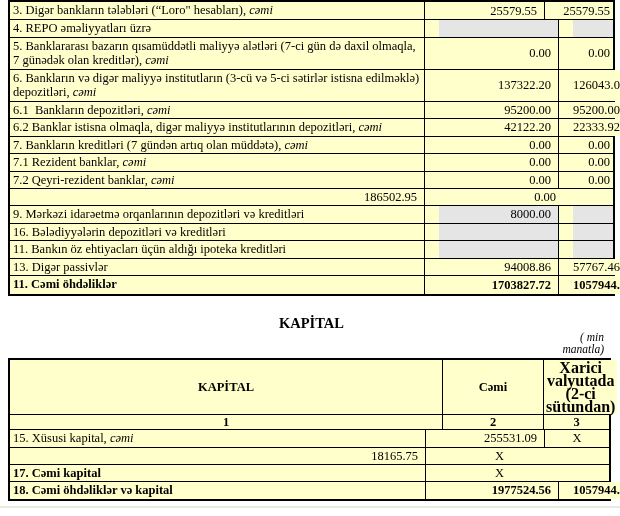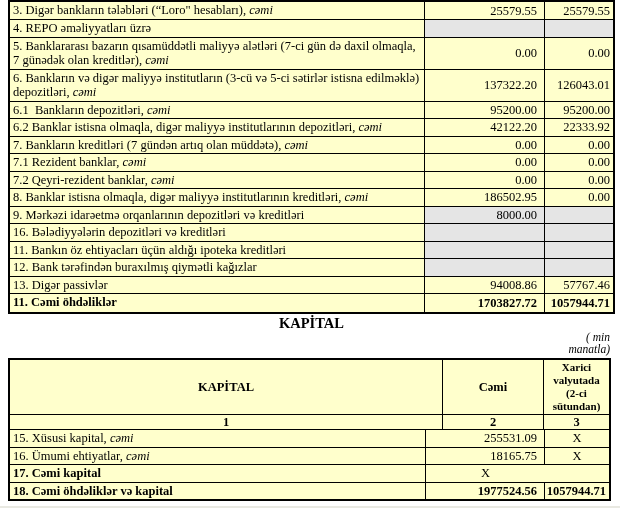--- a/index.html
+++ b/index.html
@@ -19,21 +19,21 @@
   .t-table {
     position: absolute;
     border: 2px solid #000;
     background: #000;
   }
   .t-row {
     display: grid;
     background: #FFFFCC;
     min-height: 17px;
   }
-  .t-row + .t-row { border-top: 1px solid #000; }
+  .t-row + .t-row { border-top: 1px solid #000; gap: 14px; }
   .t-row.bold { font-weight: bold; min-height: 19px; }
 
   .cell { background: #FFFFCC; }
   .lbl {
     padding: 1px 4px 1px 3px;
     line-height: 14.5px;
     border-right: 1px solid #000;
     display: block;
   }
   .val {
@@ -54,42 +54,42 @@
   
   #capital-title {
     position: absolute;
     left: 8px; top: 315px; width: 607px;
     text-align: center;
     font-weight: bold;
     font-size: 14.5px;
   }
   #unit-note {
     position: absolute;
-    top: 332px; right: 10px;
+    top: 332px; right: 16px;
     text-align: right;
     font-style: italic;
     font-size: 11.5px;
     line-height: 11.5px;
   }
 
   #cap-table { left: 8px; top: 358px; width: 603px; }
   .cap-head-row { display: grid; grid-template-columns: 433px 101px 1fr; background: #FFFFCC; }
   #cap-header { height: 54px; }
   #cap-numbers { height: 15px; border-top: 1px solid #000; }
   .hcell {
     background: #FFFFCC;
     display: flex;
     align-items: center;
     justify-content: center;
     text-align: center;
     font-weight: bold;
     line-height: 13px;
     padding: 0 2px;
   }
-  .hcell.h3 { font-size: 11px; }
+  .hcell.h3 { font-size: 16px; }
   .hc-b { border-right: 1px solid #000; }
   #cap-rows .t-row { grid-template-columns: 416px 119px 1fr; border-top: 1px solid #000; }
   #cap-rows .t-row.bold { min-height: 17px; }
 
   .it { font-style: italic; }
 
   #bottom-separator {
     position: absolute;
     left: 0; top: 506px;
     width: 620px; height: 2px;
@@ -160,50 +160,40 @@
     <div class="cell val v3">0.00</div>
   </div>
         <div class="t-row">
     <div class="cell lbl">
       <span>7.2 Qeyri-rezident banklar, </span><span class="it">cəmi</span>
     </div>
     <div class="cell val v2">0.00</div>
     <div class="cell val v3">0.00</div>
   </div>
         <div class="t-row">
-    <div class="cell lbl">
-      <span>8. Banklar istisna olmaqla, digər maliyyə institutlarının kreditləri, </span><span class="it">cəmi</span>
-    </div>
     <div class="cell val v2">186502.95</div>
     <div class="cell val v3">0.00</div>
   </div>
         <div class="t-row white-vals">
     <div class="cell lbl">
       <span>9. Mərkəzi idarəetmə orqanlarının depozitləri və kreditləri</span><span class="it"></span>
     </div>
     <div class="cell val v2">8000.00</div>
     <div class="cell val v3"></div>
   </div>
         <div class="t-row white-vals">
     <div class="cell lbl">
       <span>16. Bələdiyyələrin depozitləri və kreditləri</span><span class="it"></span>
     </div>
     <div class="cell val v2"></div>
     <div class="cell val v3"></div>
   </div>
         <div class="t-row white-vals">
     <div class="cell lbl">
       <span>11. Bankın öz ehtiyacları üçün aldığı ipoteka kreditləri</span><span class="it"></span>
-    </div>
-    <div class="cell val v2"></div>
-    <div class="cell val v3"></div>
-  </div>
-        <div class="t-row white-vals">
-    <div class="cell lbl">
-      <span>12. Bank tərəfindən buraxılmış qiymətli kağızlar</span><span class="it"></span>
     </div>
     <div class="cell val v2"></div>
     <div class="cell val v3"></div>
   </div>
         <div class="t-row">
     <div class="cell lbl">
       <span>13. Digər passivlər</span><span class="it"></span>
     </div>
     <div class="cell val v2">94008.86</div>
     <div class="cell val v3">57767.46</div>
@@ -237,23 +227,20 @@
     </div>
     <div id="cap-rows">
         <div class="t-row">
     <div class="cell lbl">
       <span>15. Xüsusi kapital, </span><span class="it">cəmi</span>
     </div>
     <div class="cell val v2">255531.09</div>
     <div class="cell val v3 ctr">X</div>
   </div>
         <div class="t-row">
-    <div class="cell lbl">
-      <span>16. Ümumi ehtiyatlar, </span><span class="it">cəmi</span>
-    </div>
     <div class="cell val v2">18165.75</div>
     <div class="cell val v3 ctr">X</div>
   </div>
         <div class="t-row bold">
     <div class="cell lbl">
       <span>17. Cəmi kapital</span><span class="it"></span>
     </div>
     <div class="cell val v3 ctr">X</div>
   </div>
         <div class="t-row bold">

